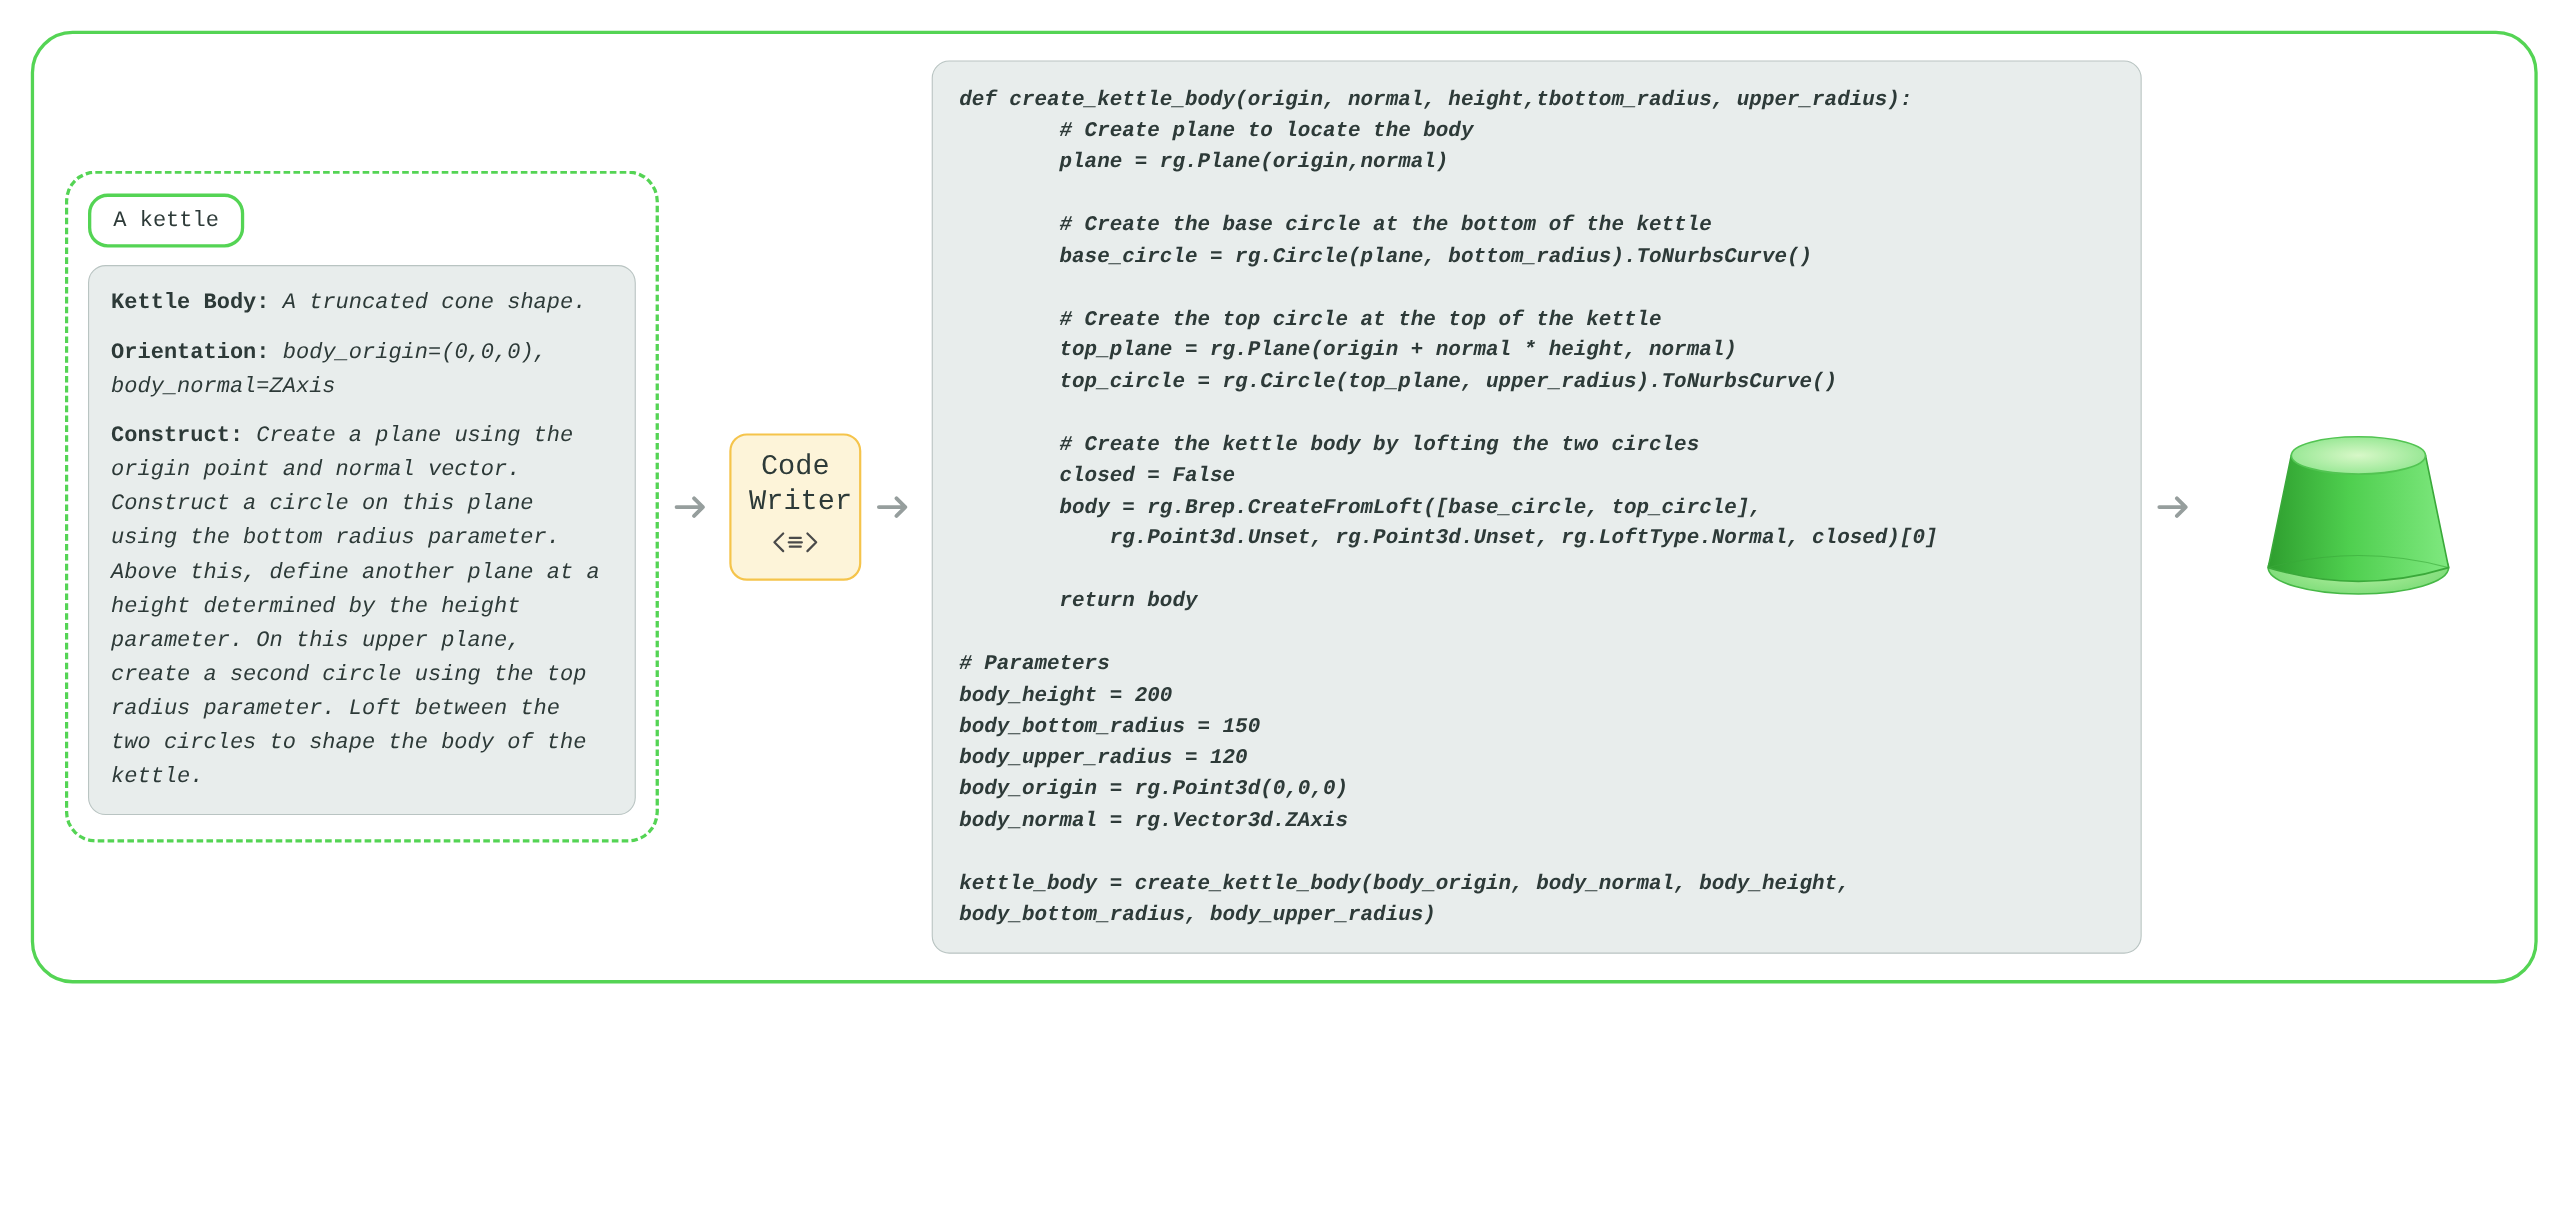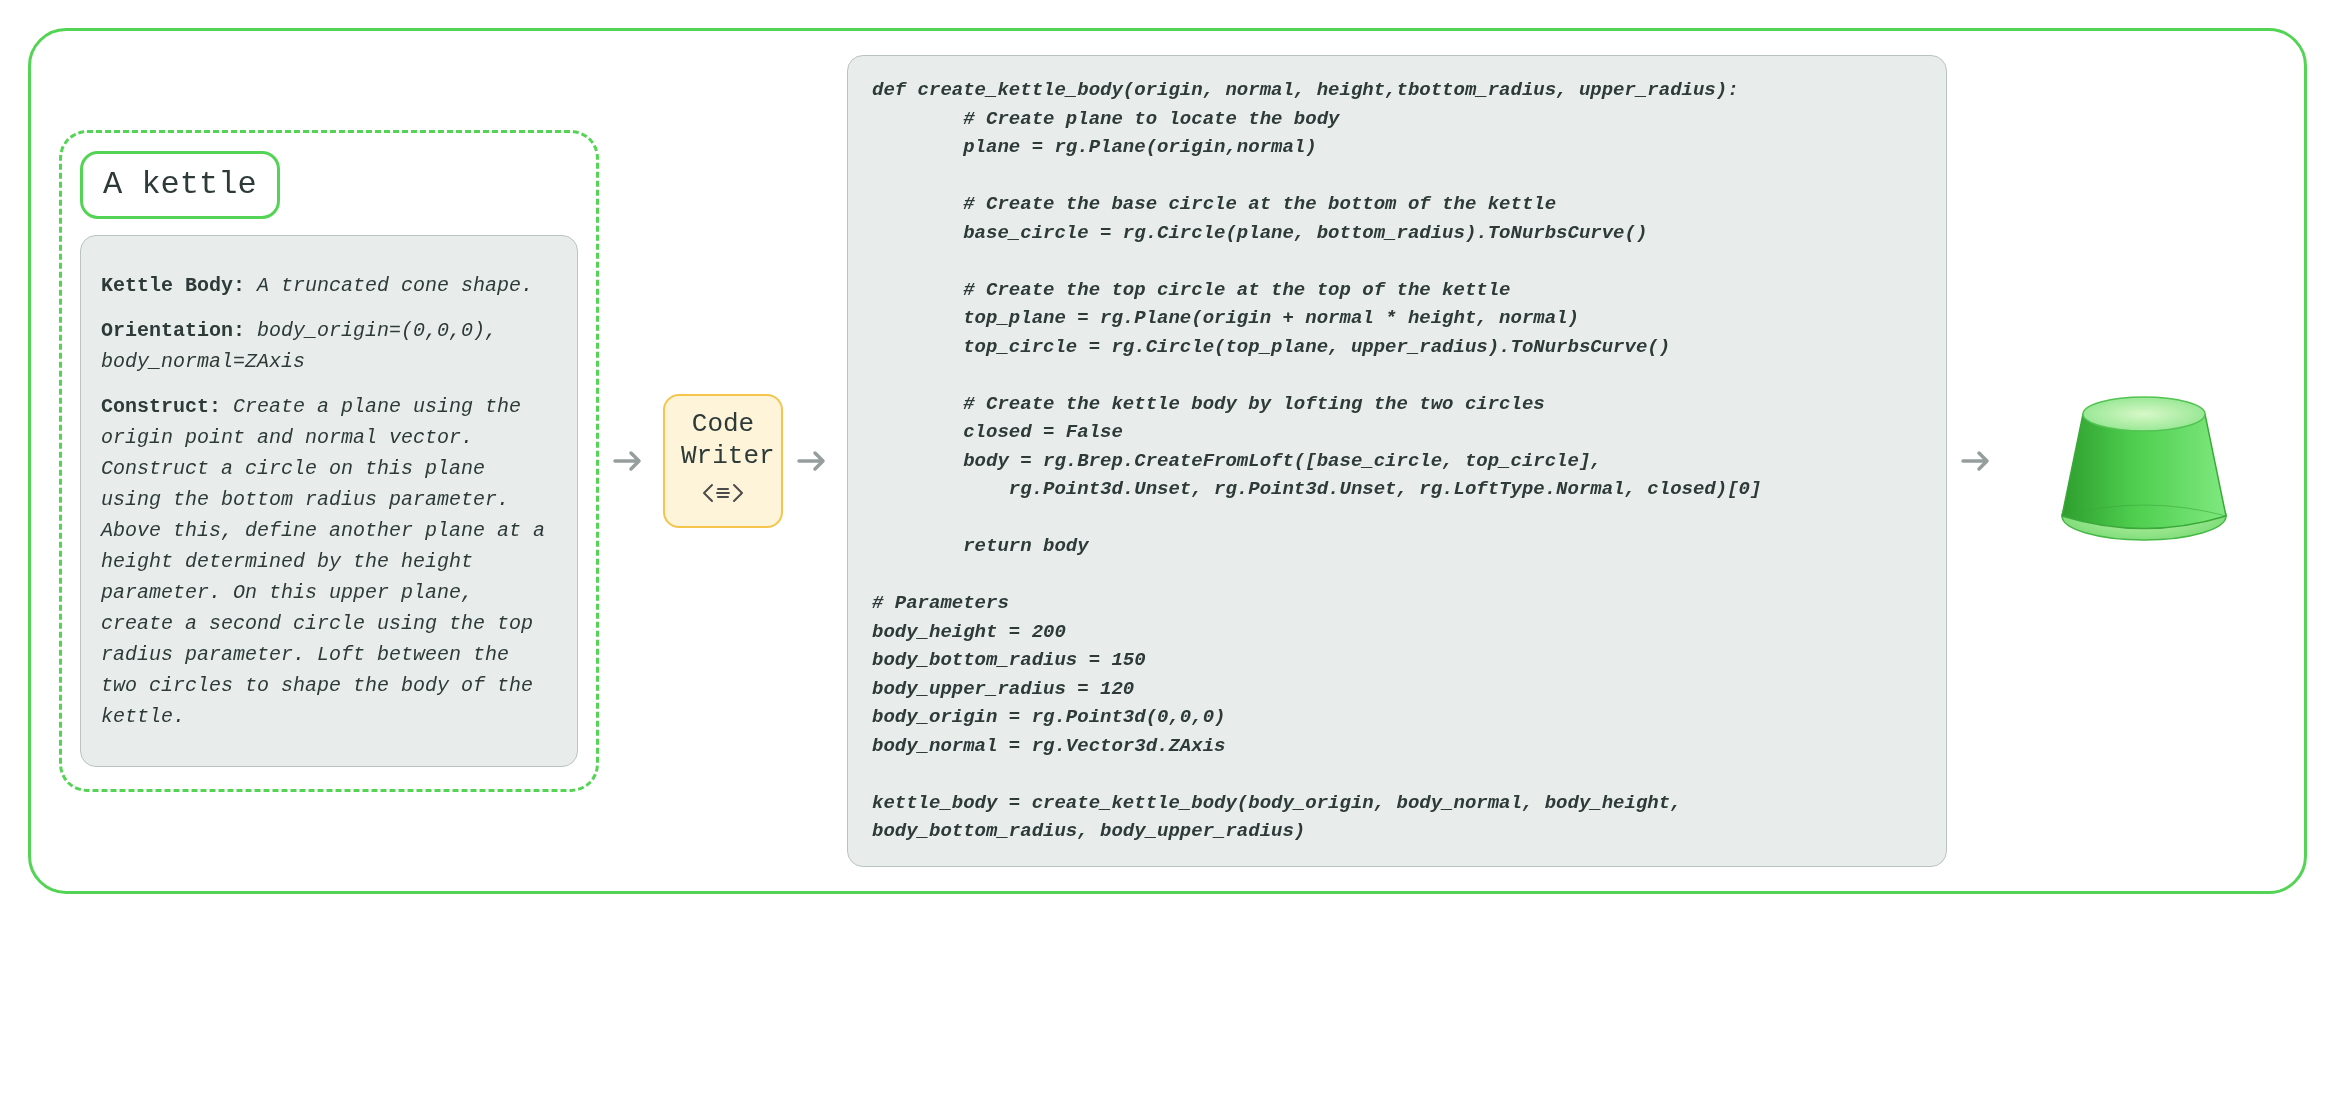--- a/index.html
+++ b/index.html
@@ -35,30 +35,30 @@
     border-radius: 28px;
     padding: 18px 18px 22px 18px;
     width: 540px;
     flex: 0 0 auto;
   }
   .title-chip {
     display: inline-block;
     border: 3px solid var(--green);
     border-radius: 18px;
     padding: 6px 20px;
-    font-size: 32px;
+    font-size: 20px;
     margin-bottom: 16px;
     background: #fff;
     white-space: nowrap;
   }
   .panel {
     background: var(--panel-bg);
     border: 1.5px solid var(--panel-border);
     border-radius: 16px;
-    padding: 34px 20px;
+    padding: 18px 20px;
     font-style: italic;
   }
   .panel strong { font-style: normal; font-weight: 700; }
   .panel .block { margin-bottom: 14px; }
   .panel .block:last-child { margin-bottom: 0; }
 
   .node {
     background: var(--yellow-fill);
     border: 2.5px solid var(--yellow);
     border-radius: 16px;

